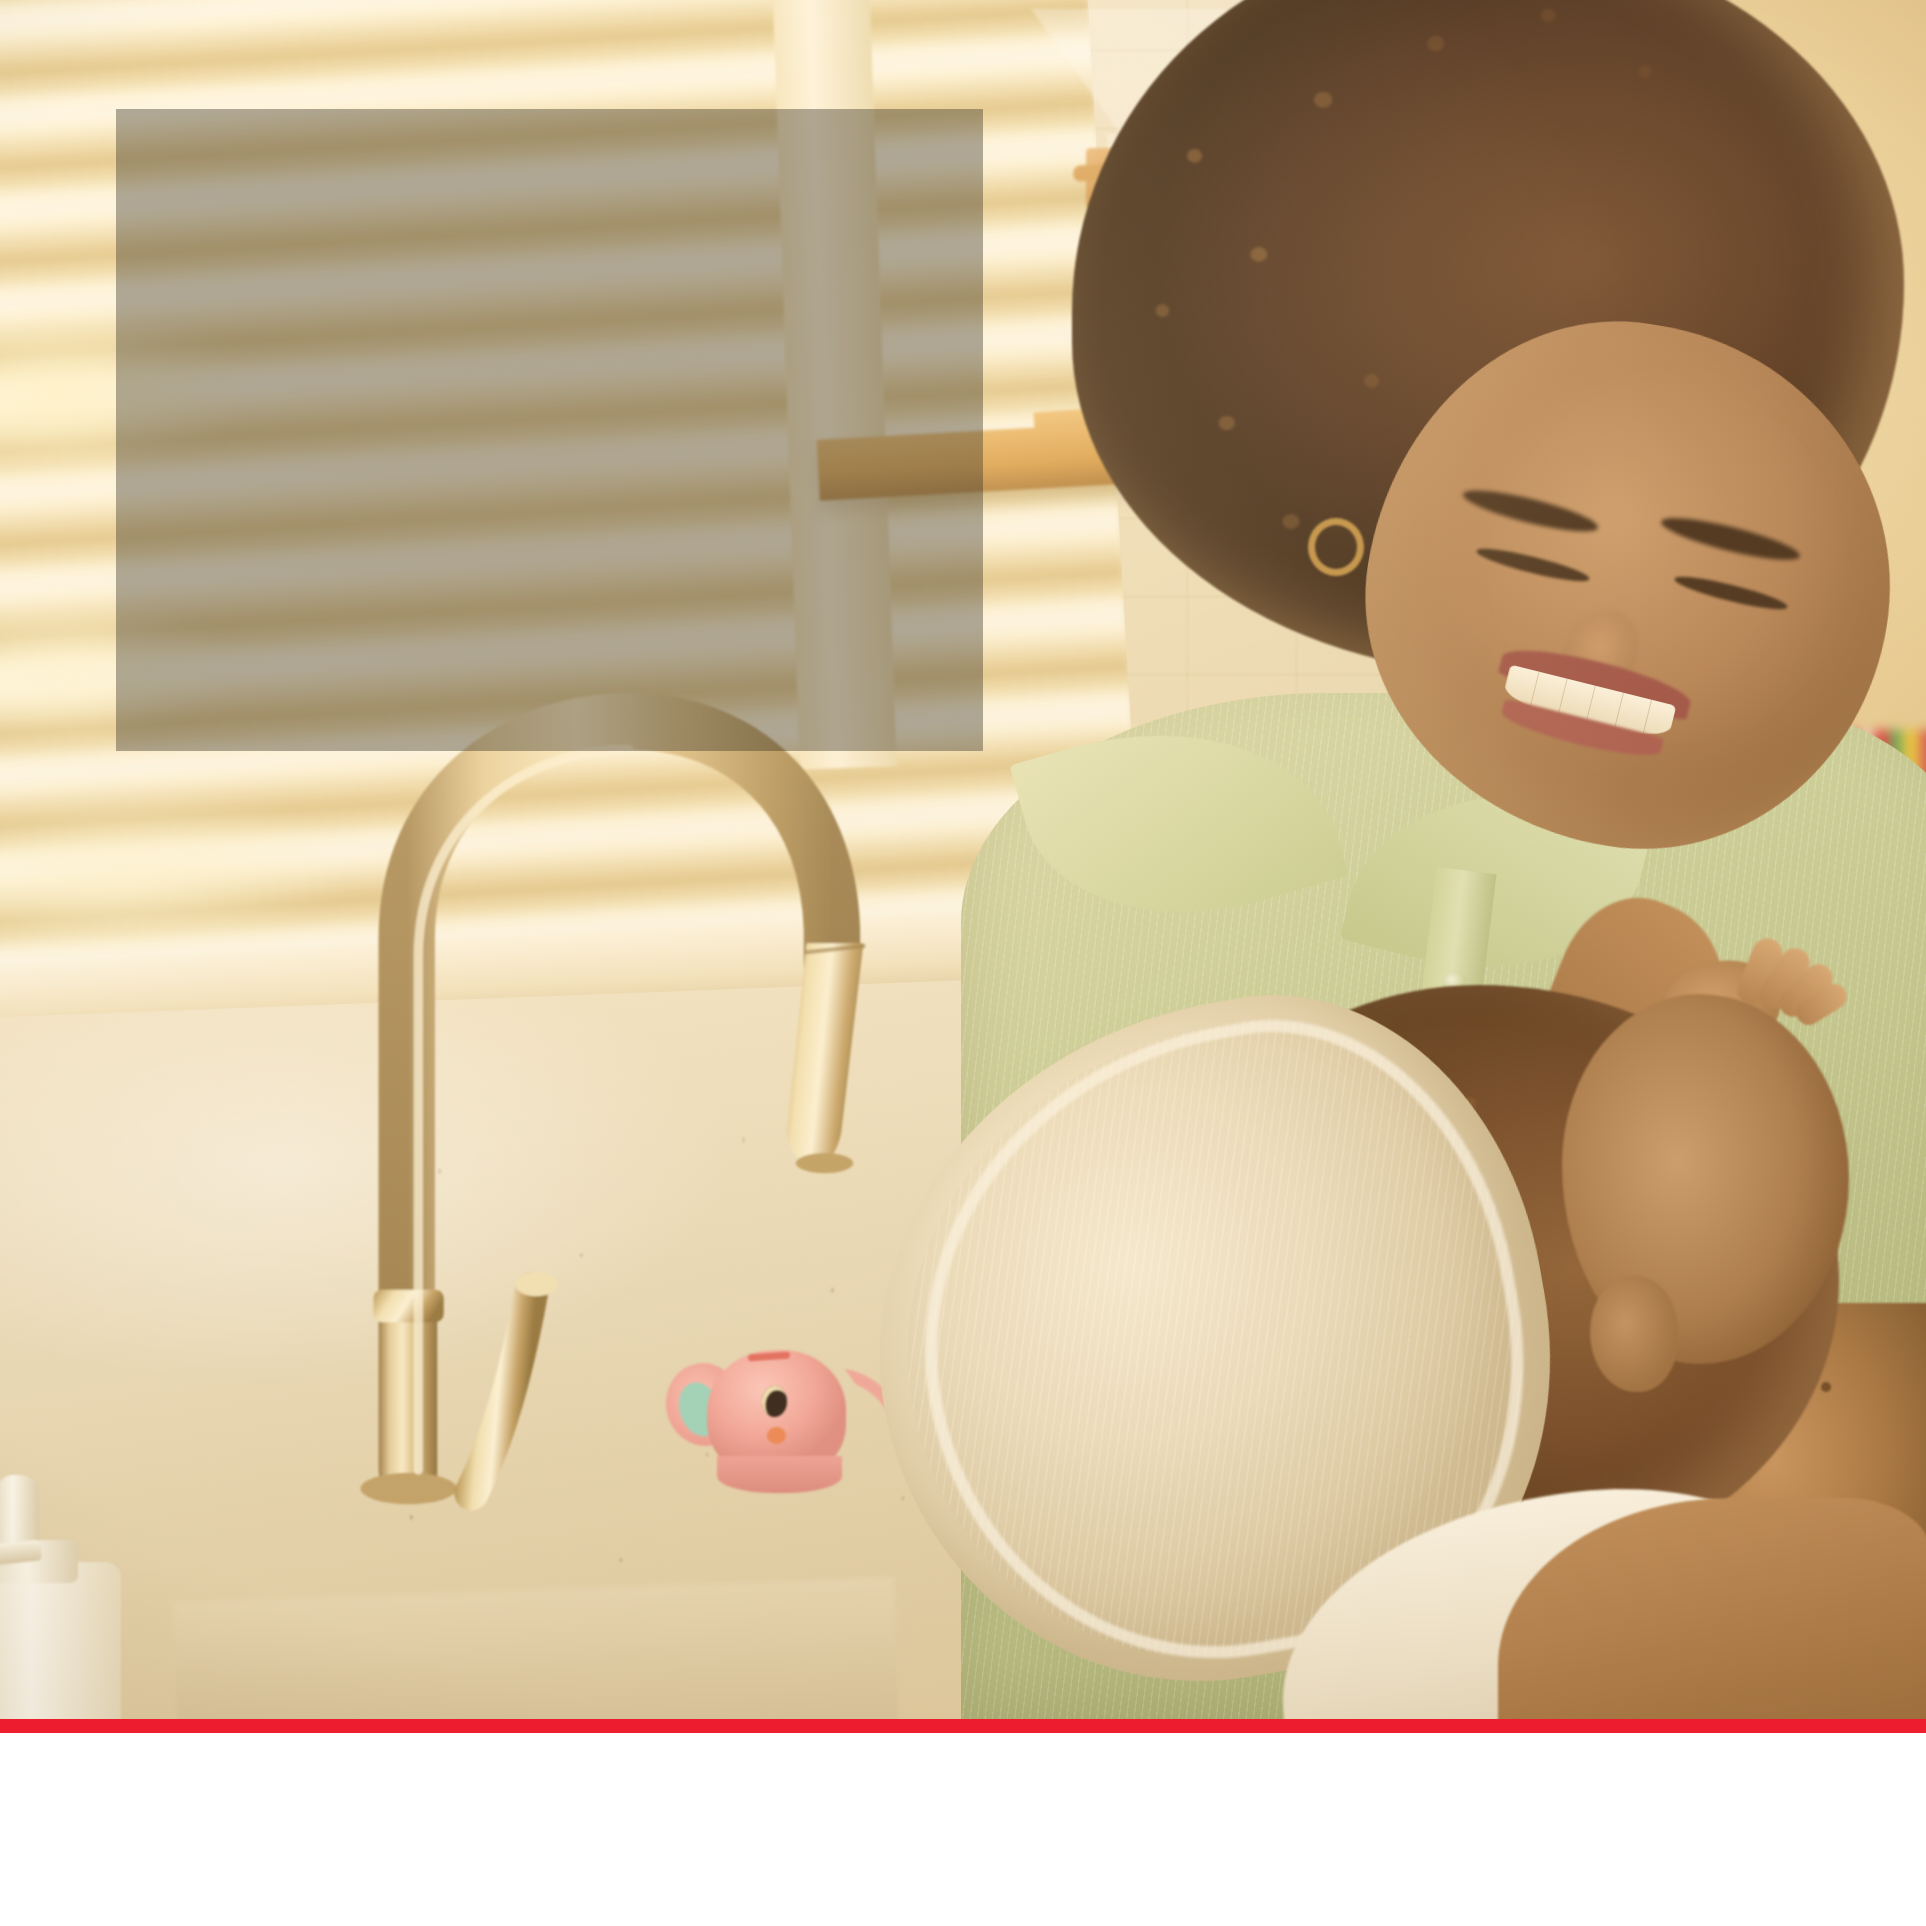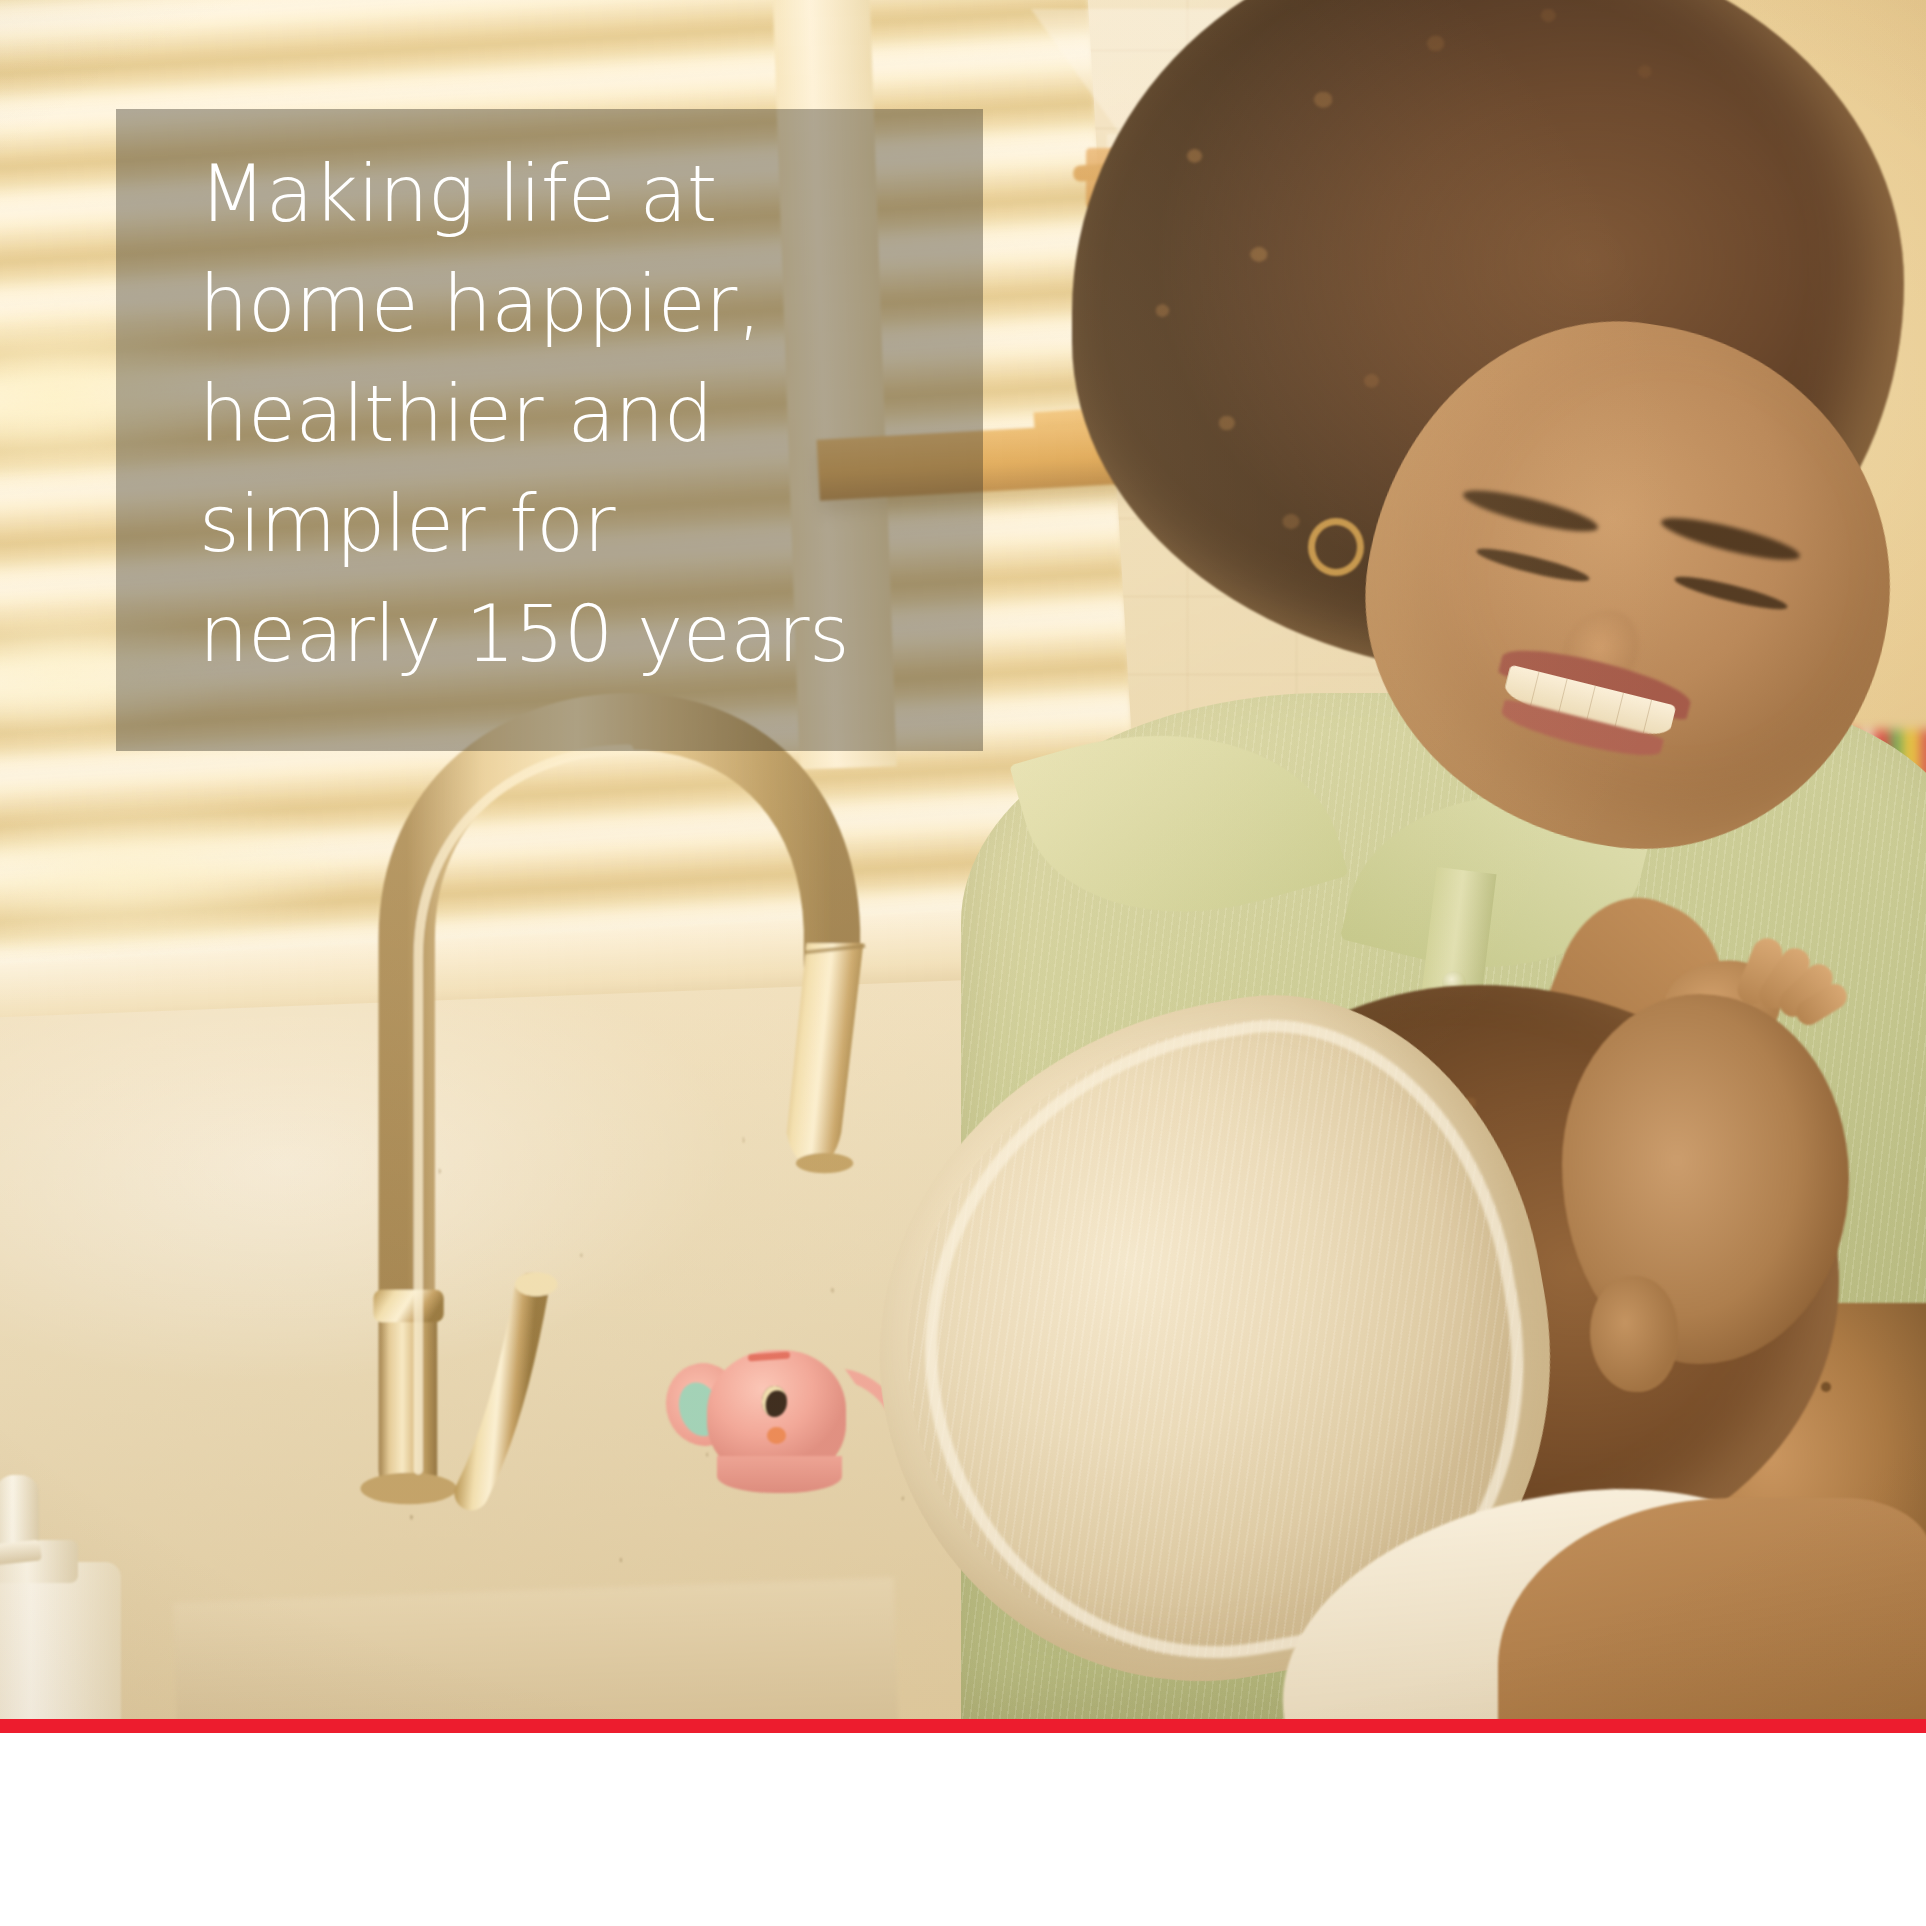--- a/index.html
+++ b/index.html
@@ -857,25 +857,20 @@
       <div class="towel-hem"></div>
       <div class="towel-front"></div>
 
       <div class="arm-support"></div>
     </div>
 
     <div class="grade"></div>
     <div class="vignette"></div>
 
     <div class="overlay-box"></div>
-    <div class="headline">Making life at
-home happier,
-healthier and
-simpler for
-nearly 150 years</div>
   </div>
 
   <div class="red-bar"></div>
 
   <div class="footer">
     
   </div>
 
 </div>
 

